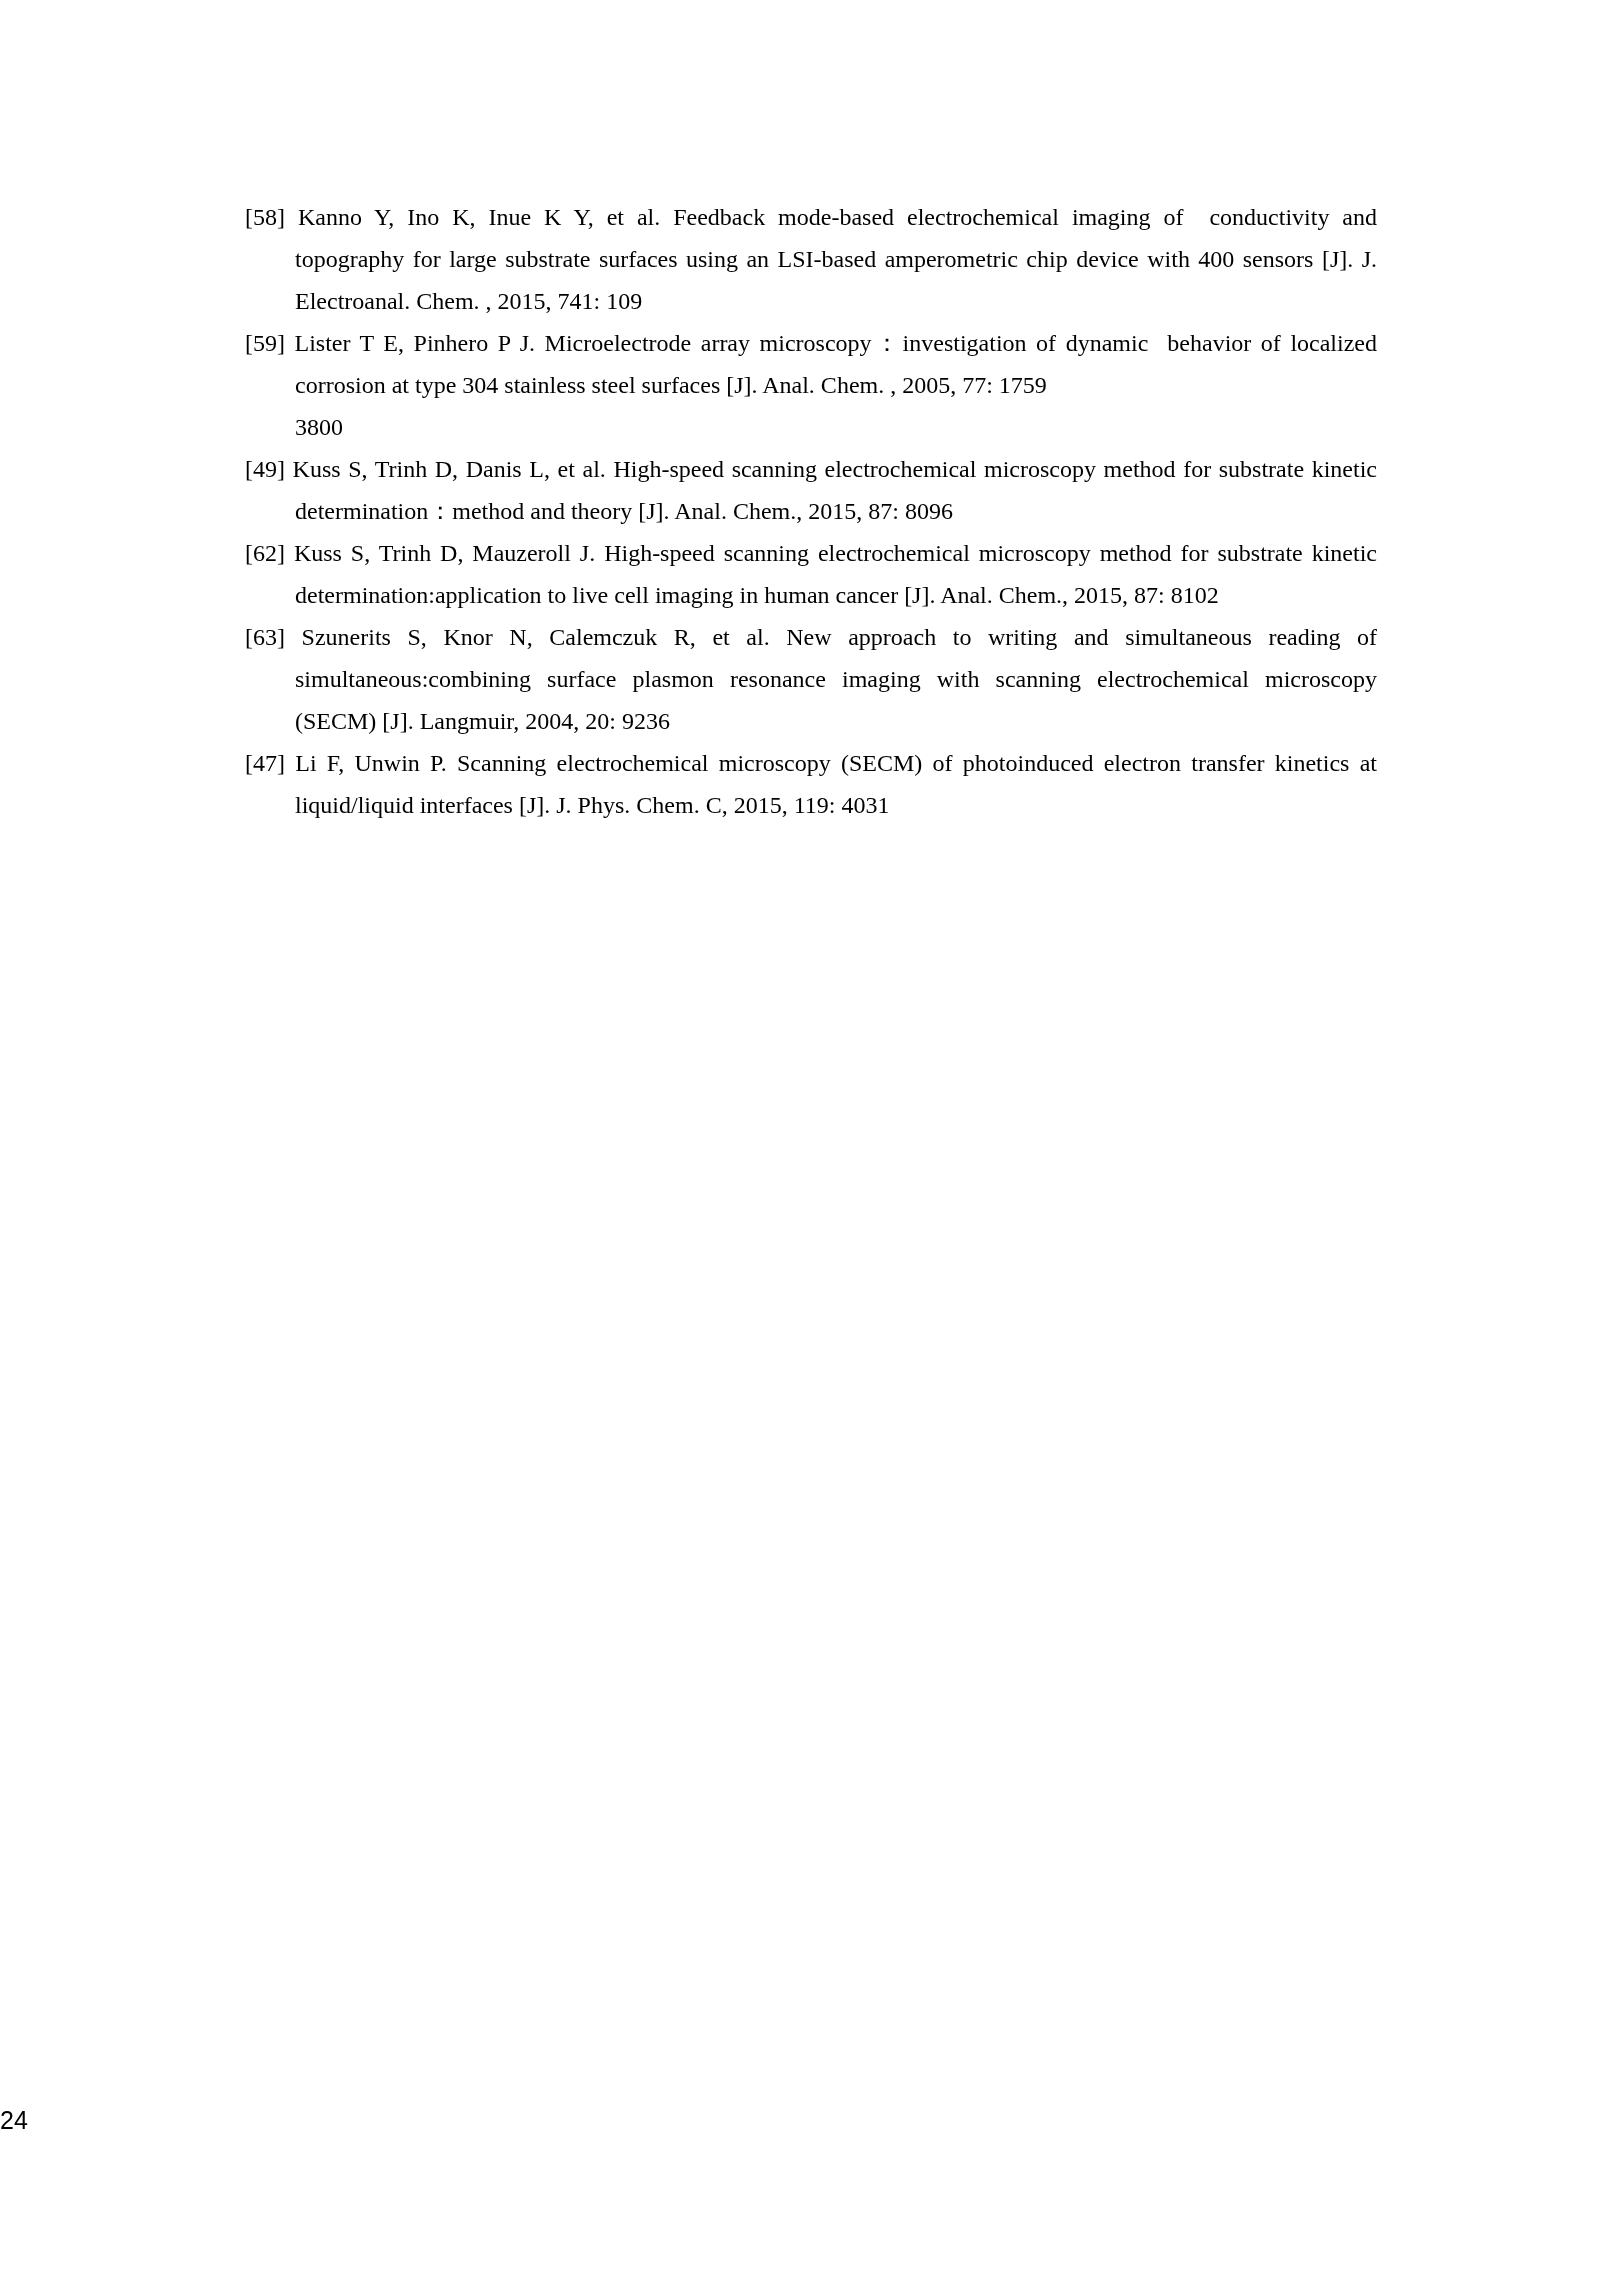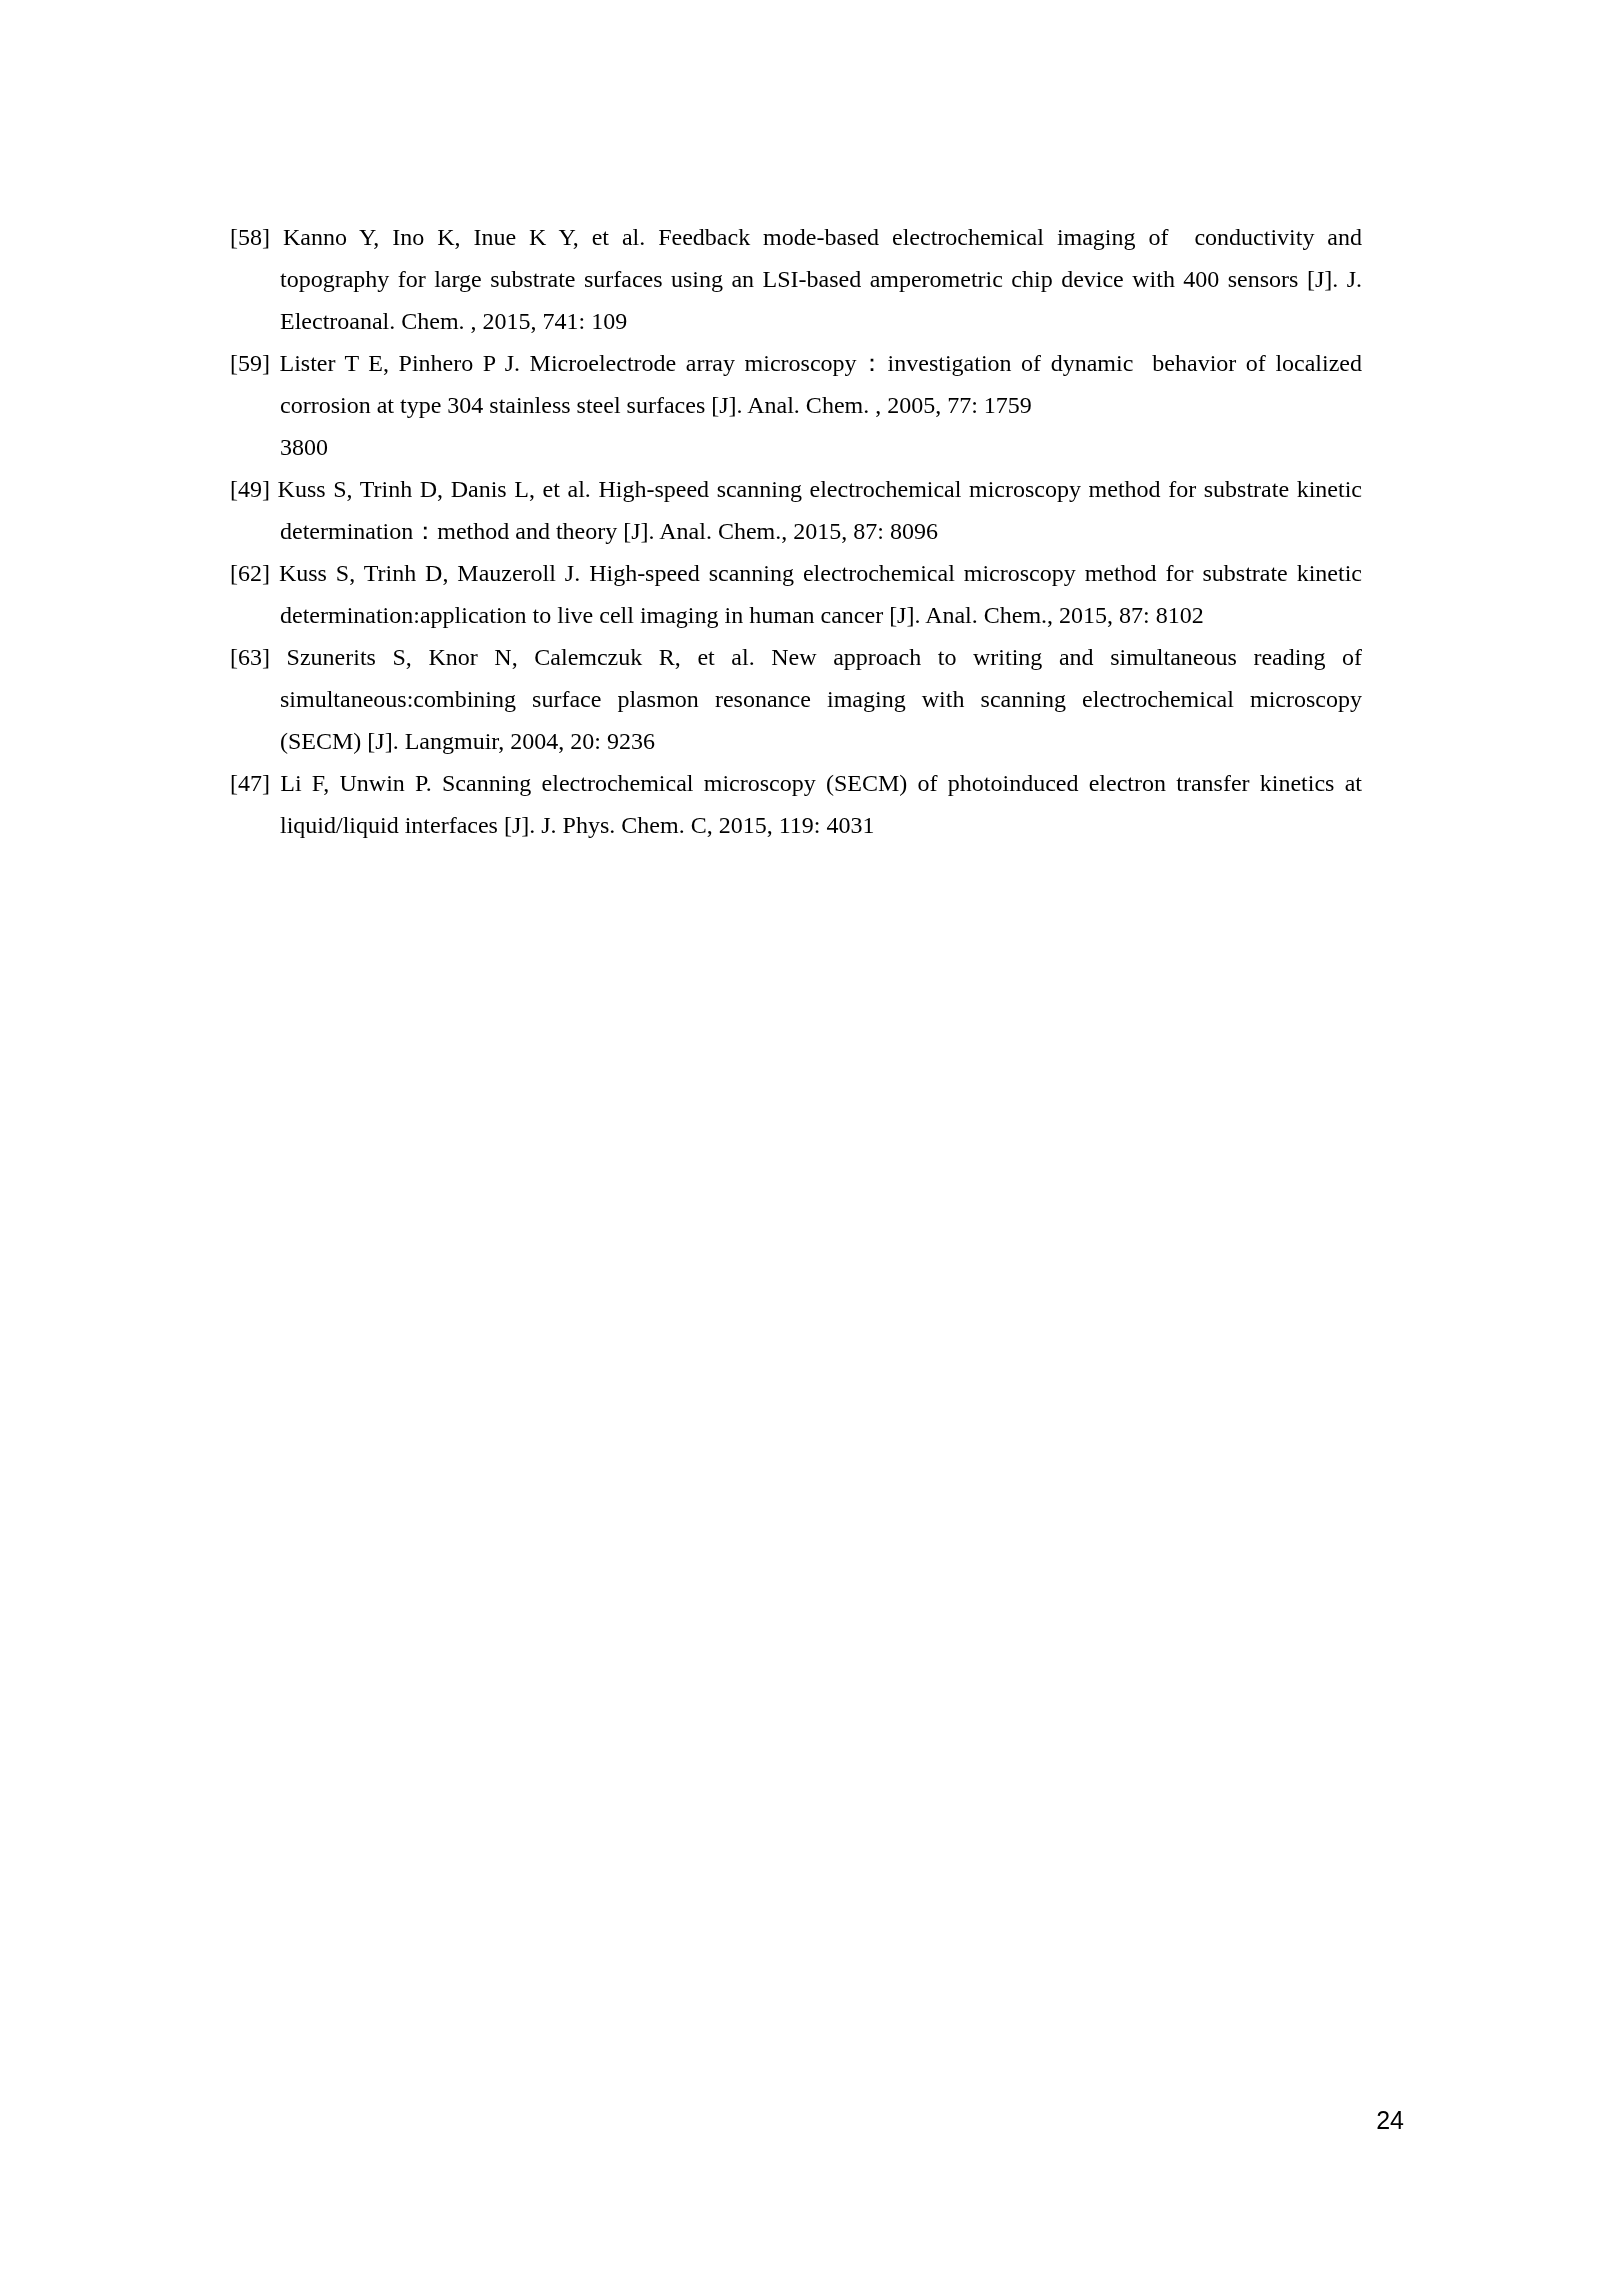--- a/index.html
+++ b/index.html
@@ -11,42 +11,41 @@
     color: #000000;
     font-family: "Liberation Serif", "DejaVu Serif", serif;
   }
   .page {
     position: absolute;
     inset: 0;
     background: #ffffff;
   }
   .references {
     position: absolute;
-    left: 230px;
+    left: 245px;
     top: 196px;
     width: 1132px;
     font-size: 24px;
     line-height: 42px;
-    margin-top: 20px;
   }
   .reference { margin: 0; padding: 0; }
   .ref-line {
     text-align: justify;
     text-align-last: justify;
     height: 42px;
     overflow: hidden;
   }
   .ref-line.last { text-align-last: left; }
   .ref-line:not(.first) { margin-left: 50px; }
   .page-footer {
     position: absolute;
     left: 0;
     top: 2107px;
     width: 1404px;
-    text-align: right;
+    text-align: left;
   }
   .page-number {
     font-family: "Liberation Sans", "DejaVu Sans", sans-serif;
     font-size: 25px;
     line-height: 27.5px;
     color: #000000;
   }
 </style>
 </head>
 <body>

